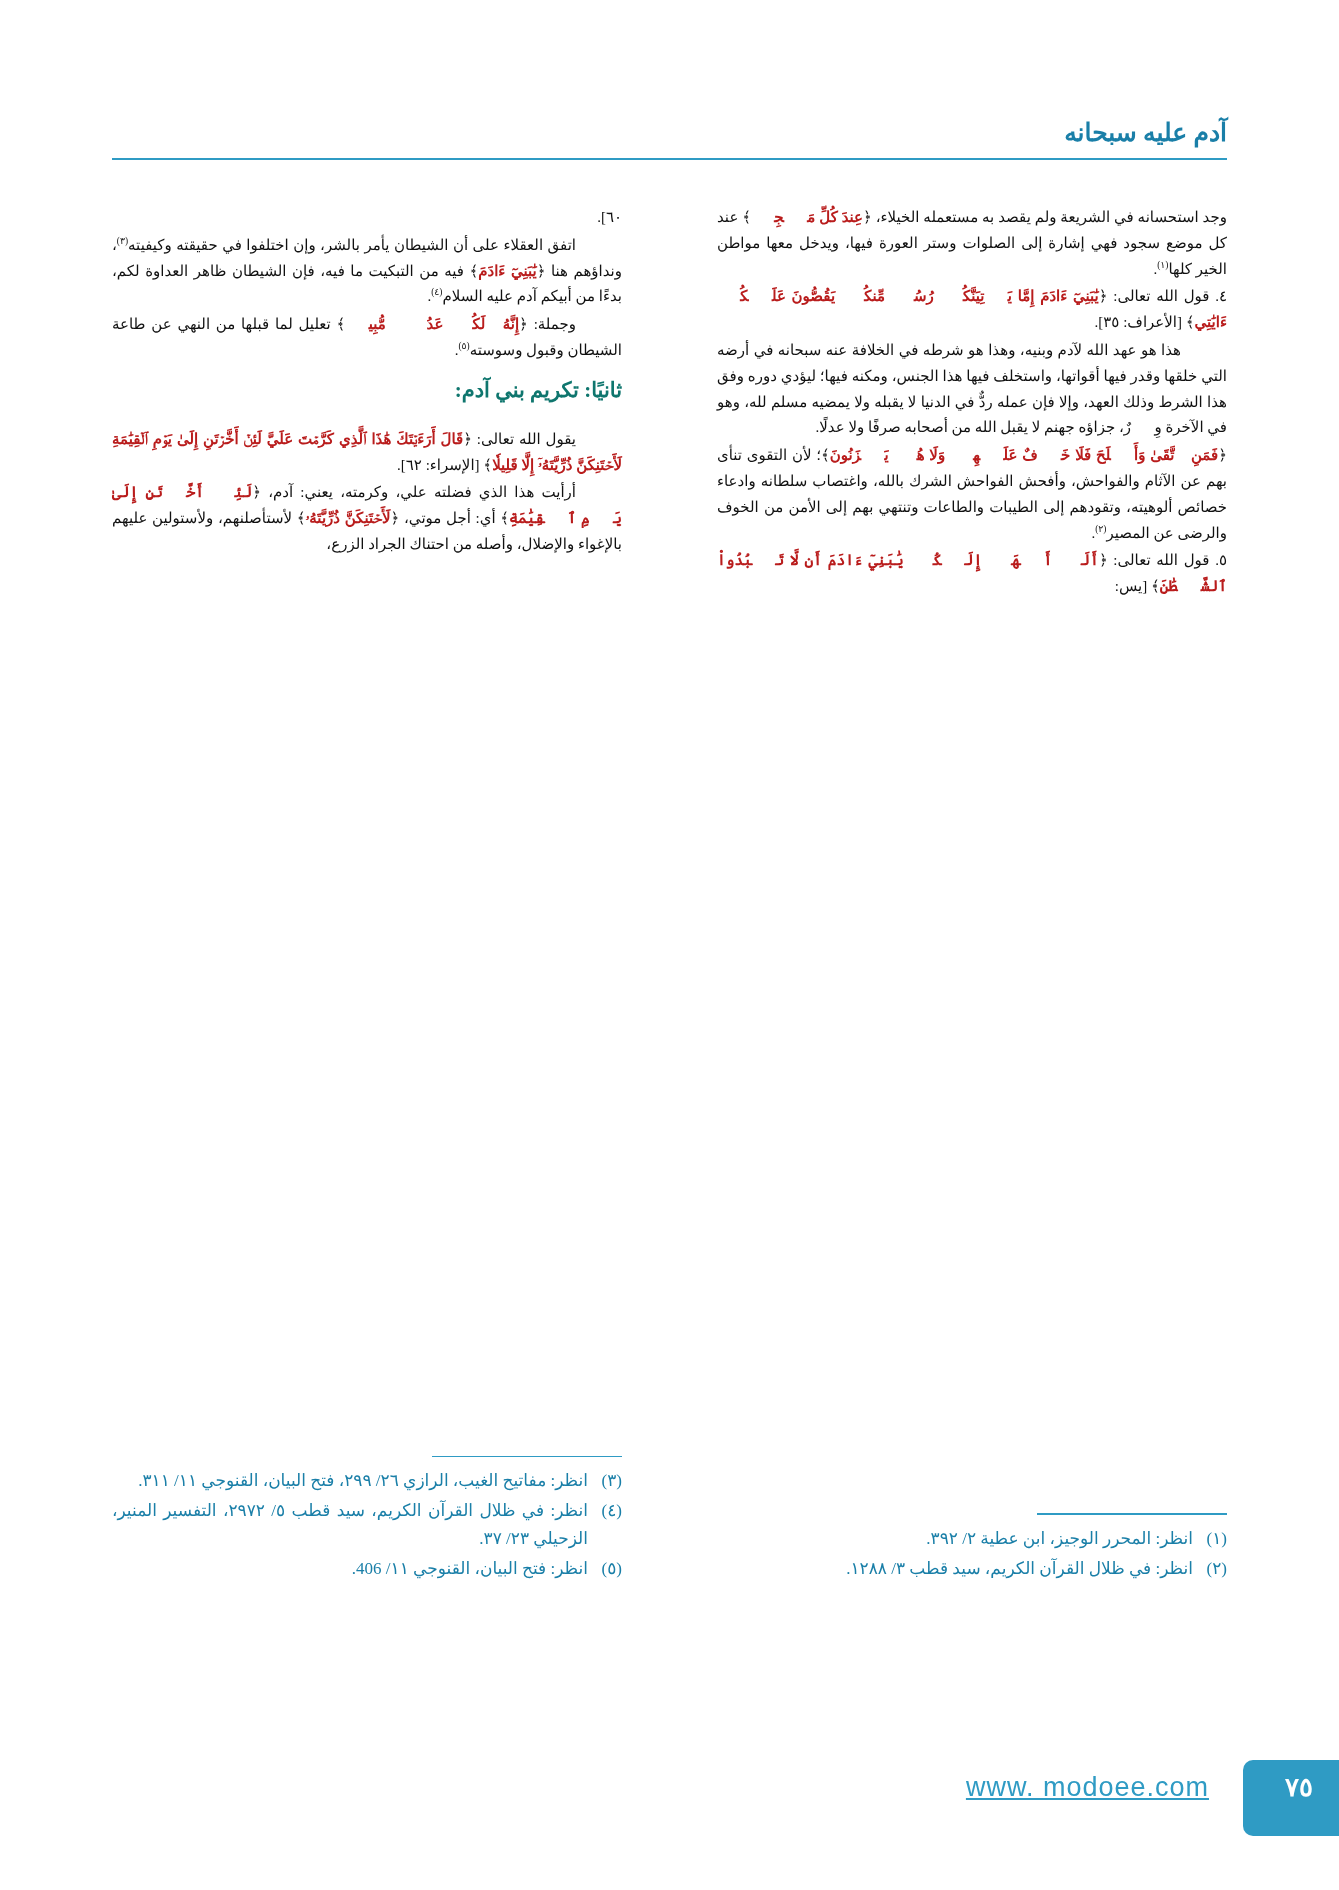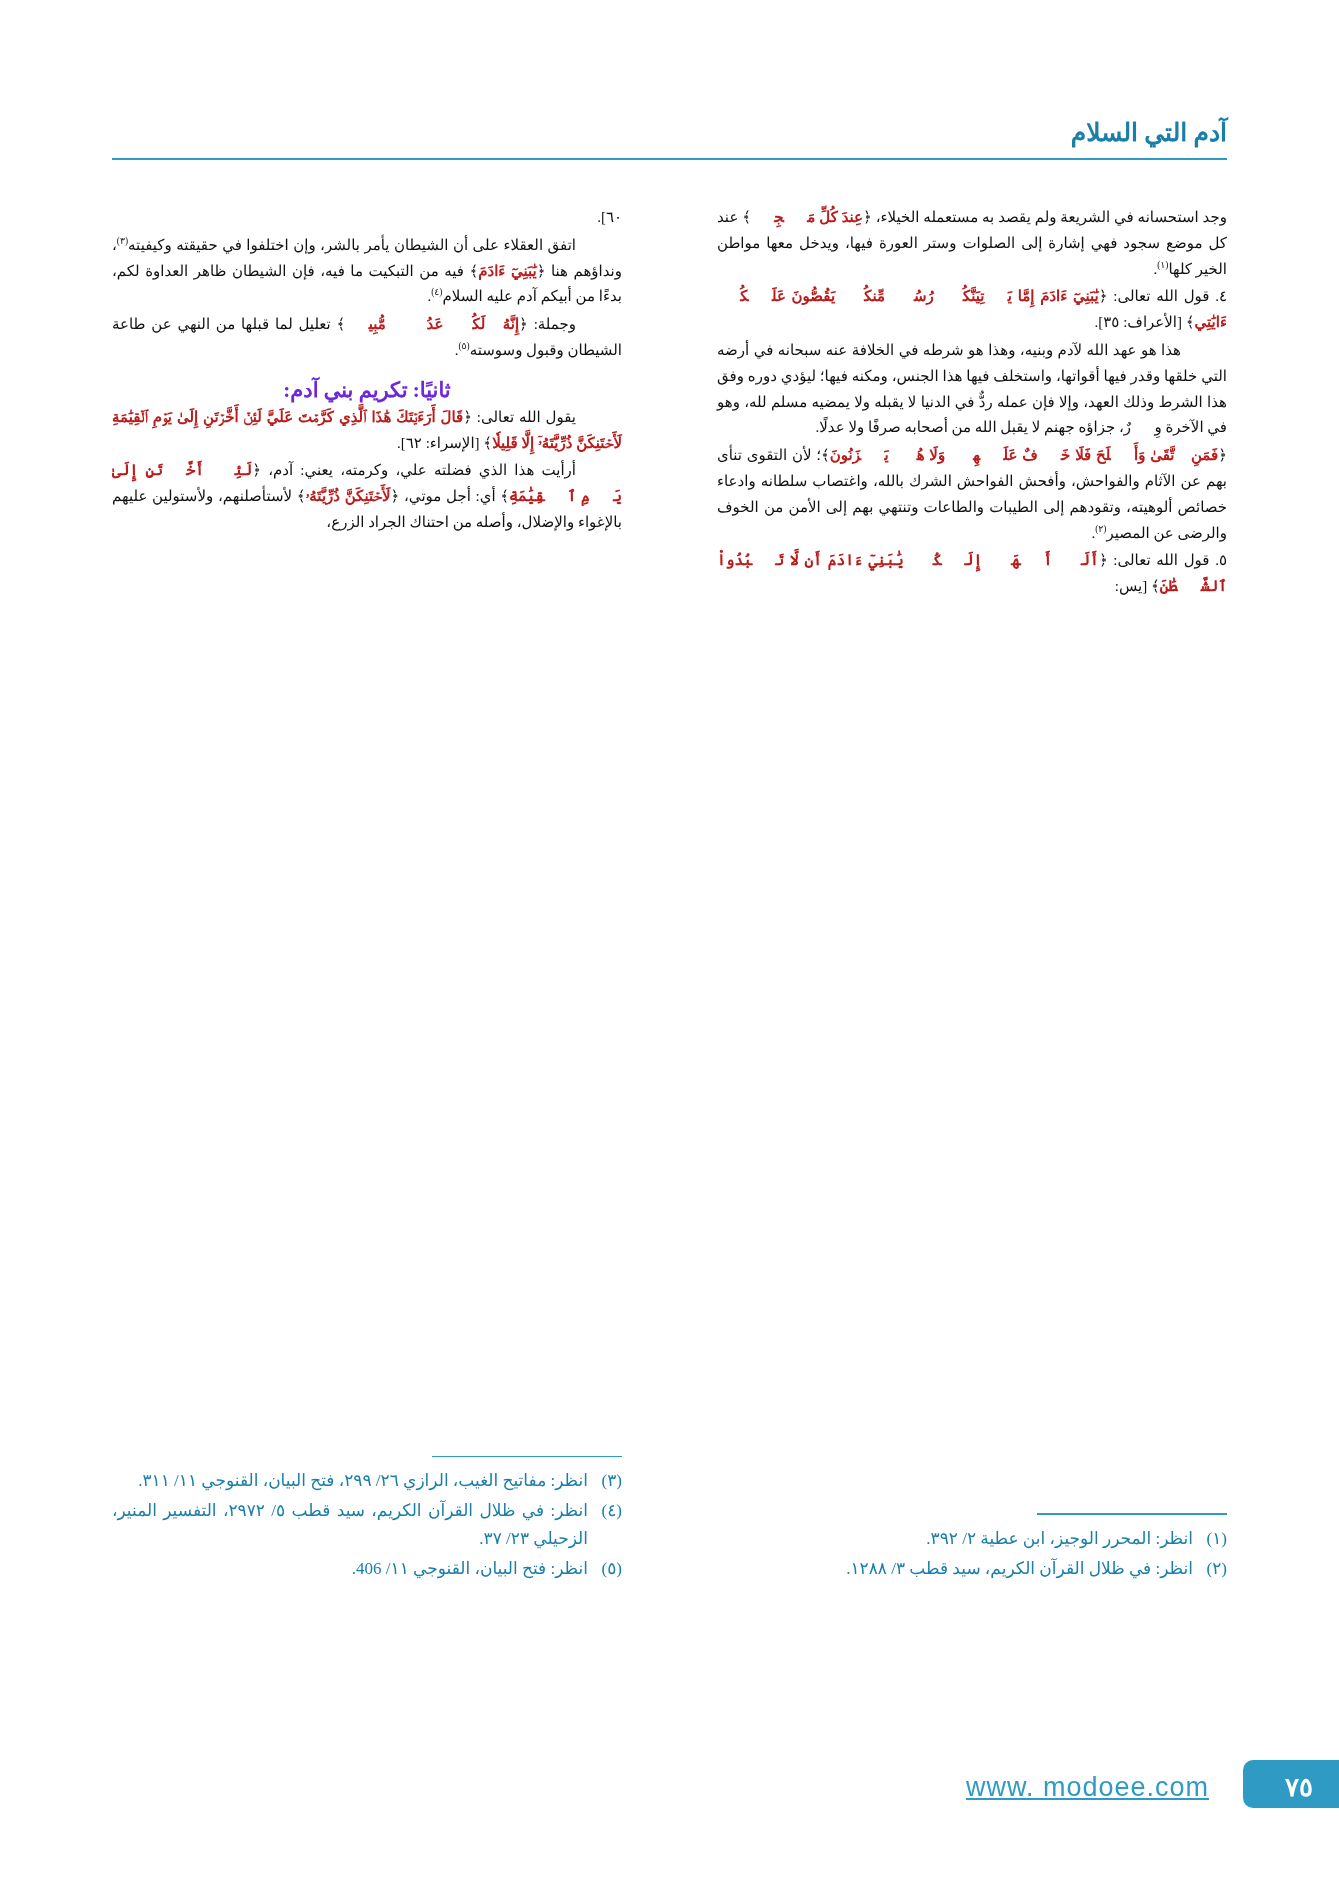--- a/index.html
+++ b/index.html
@@ -68,25 +68,25 @@
     text-align-last: right;
     color: #111111;
   }
   p.body.indent { text-indent: 46px; }
 
   .quran {
     color: #b91c1c;
     font-weight: bold;
   }
   .heading-teal {
-    color: #6d28d9;
+    color: #0f766e;
     font-weight: bold;
     font-size: 21px;
-    margin: 14px 0 2px 0;
-    text-align: center;
+    margin: 14px 0 24px 0;
+    text-align: right;
   }
   sup {
     font-size: 0.62em;
     vertical-align: super;
   }
 
   
   .footnotes {
     position: absolute;
     bottom: 0;
@@ -120,21 +120,21 @@
     left: 0;
     right: 0;
     bottom: 66px;
     height: 64px;
   }
   .footer-tab {
     position: absolute;
     right: 0;
     top: 0;
     width: 96px;
-    height: 48px;
+    height: 76px;
     background: #2f9bc4;
     border-top-left-radius: 10px;
     border-bottom-left-radius: 10px;
   }
   .footer-page-num {
     position: absolute;
     right: 26px;
     top: 12px;
     font-size: 26px;
     color: #ffffff;
@@ -151,21 +151,21 @@
     direction: ltr;
     text-decoration: underline;
   }
 </style>
 </head>
 <body>
 
 <div class="page">
 
   <div class="header">
-    <div class="header-title">آدم التي السلام</div>
+    <div class="header-title">آدم عليه سبحانه</div>
     <div class="header-rule"></div>
   </div>
 
   <div class="columns">
 
     <div class="col col-right">
       <div id="right-body">
           <p class="body">وجد استحسانه في الشريعة ولم يقصد به مستعمله الخيلاء، ﴿<span class="quran">عِندَ كُلِّ مَسۡجِدٖ</span>﴾ عند كل موضع سجود فهي إشارة إلى الصلوات وستر العورة فيها، ويدخل معها مواطن الخير كلها<sup>(١)</sup>.</p>
           <p class="body">٤. قول الله تعالى: ﴿<span class="quran">يَٰبَنِيٓ ءَادَمَ إِمَّا يَأۡتِيَنَّكُمۡ رُسُلٞ مِّنكُمۡ يَقُصُّونَ عَلَيۡكُمۡ ءَايَٰتِي</span>﴾ [الأعراف: ٣٥].</p>
           <p class="body indent">هذا هو عهد الله لآدم وبنيه، وهذا هو شرطه في الخلافة عنه سبحانه في أرضه التي خلقها وقدر فيها أقواتها، واستخلف فيها هذا الجنس، ومكنه فيها؛ ليؤدي دوره وفق هذا الشرط وذلك العهد، وإلا فإن عمله ردٌّ في الدنيا لا يقبله ولا يمضيه مسلم لله، وهو في الآخرة وِزۡرٌ، جزاؤه جهنم لا يقبل الله من أصحابه صرفًا ولا عدلًا.</p>

